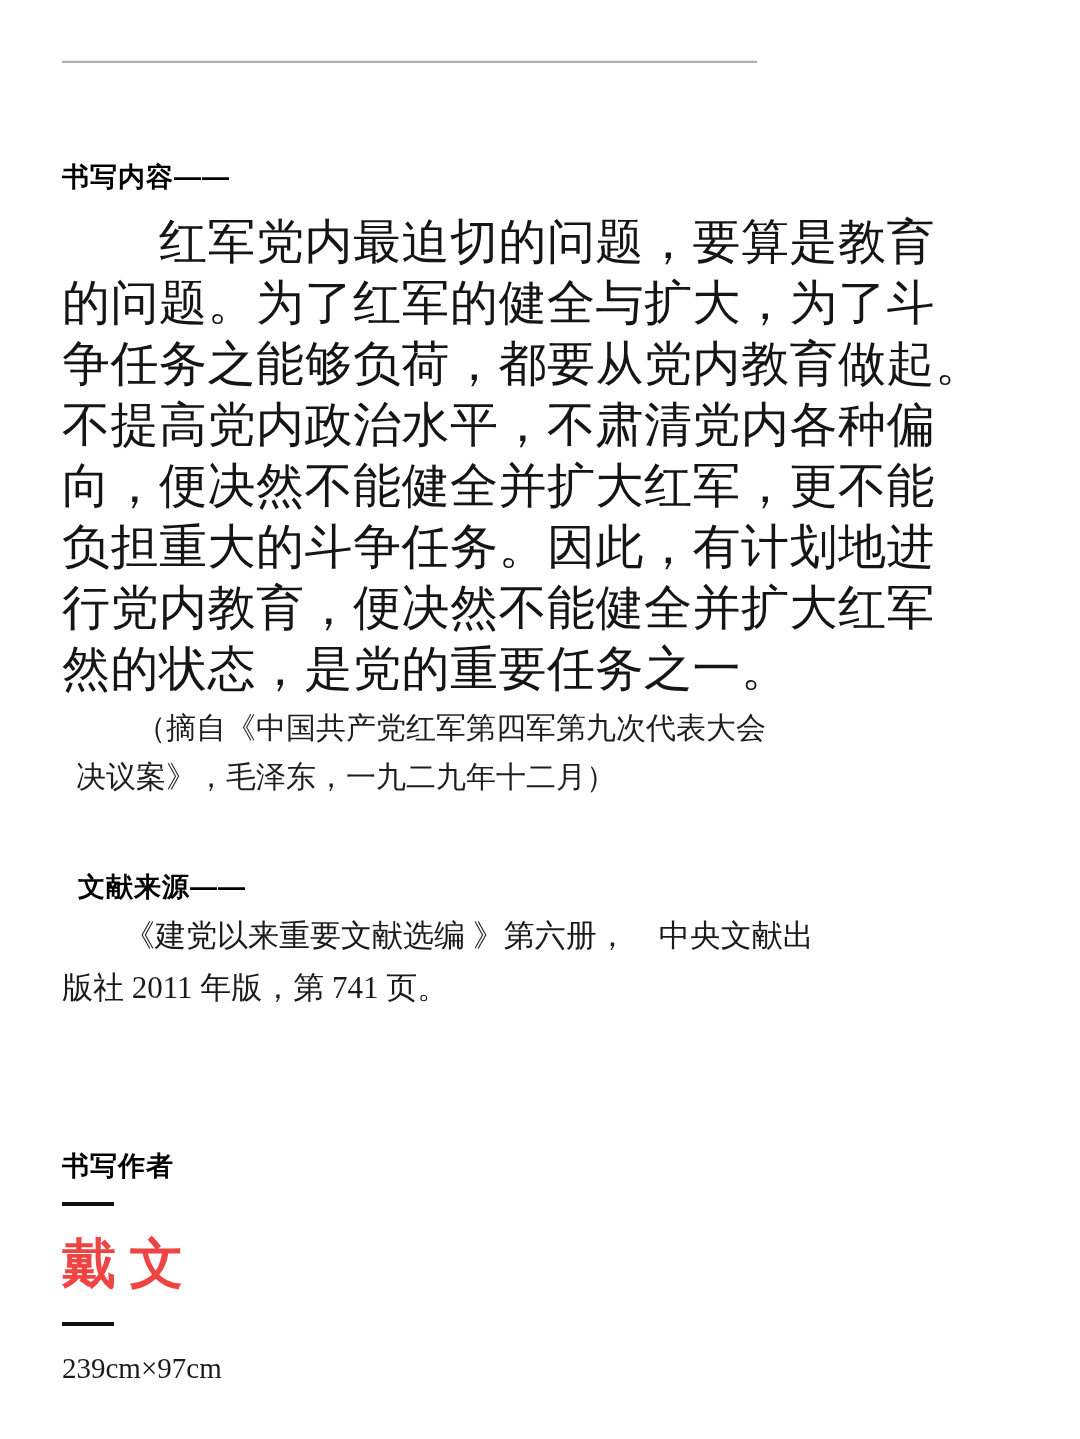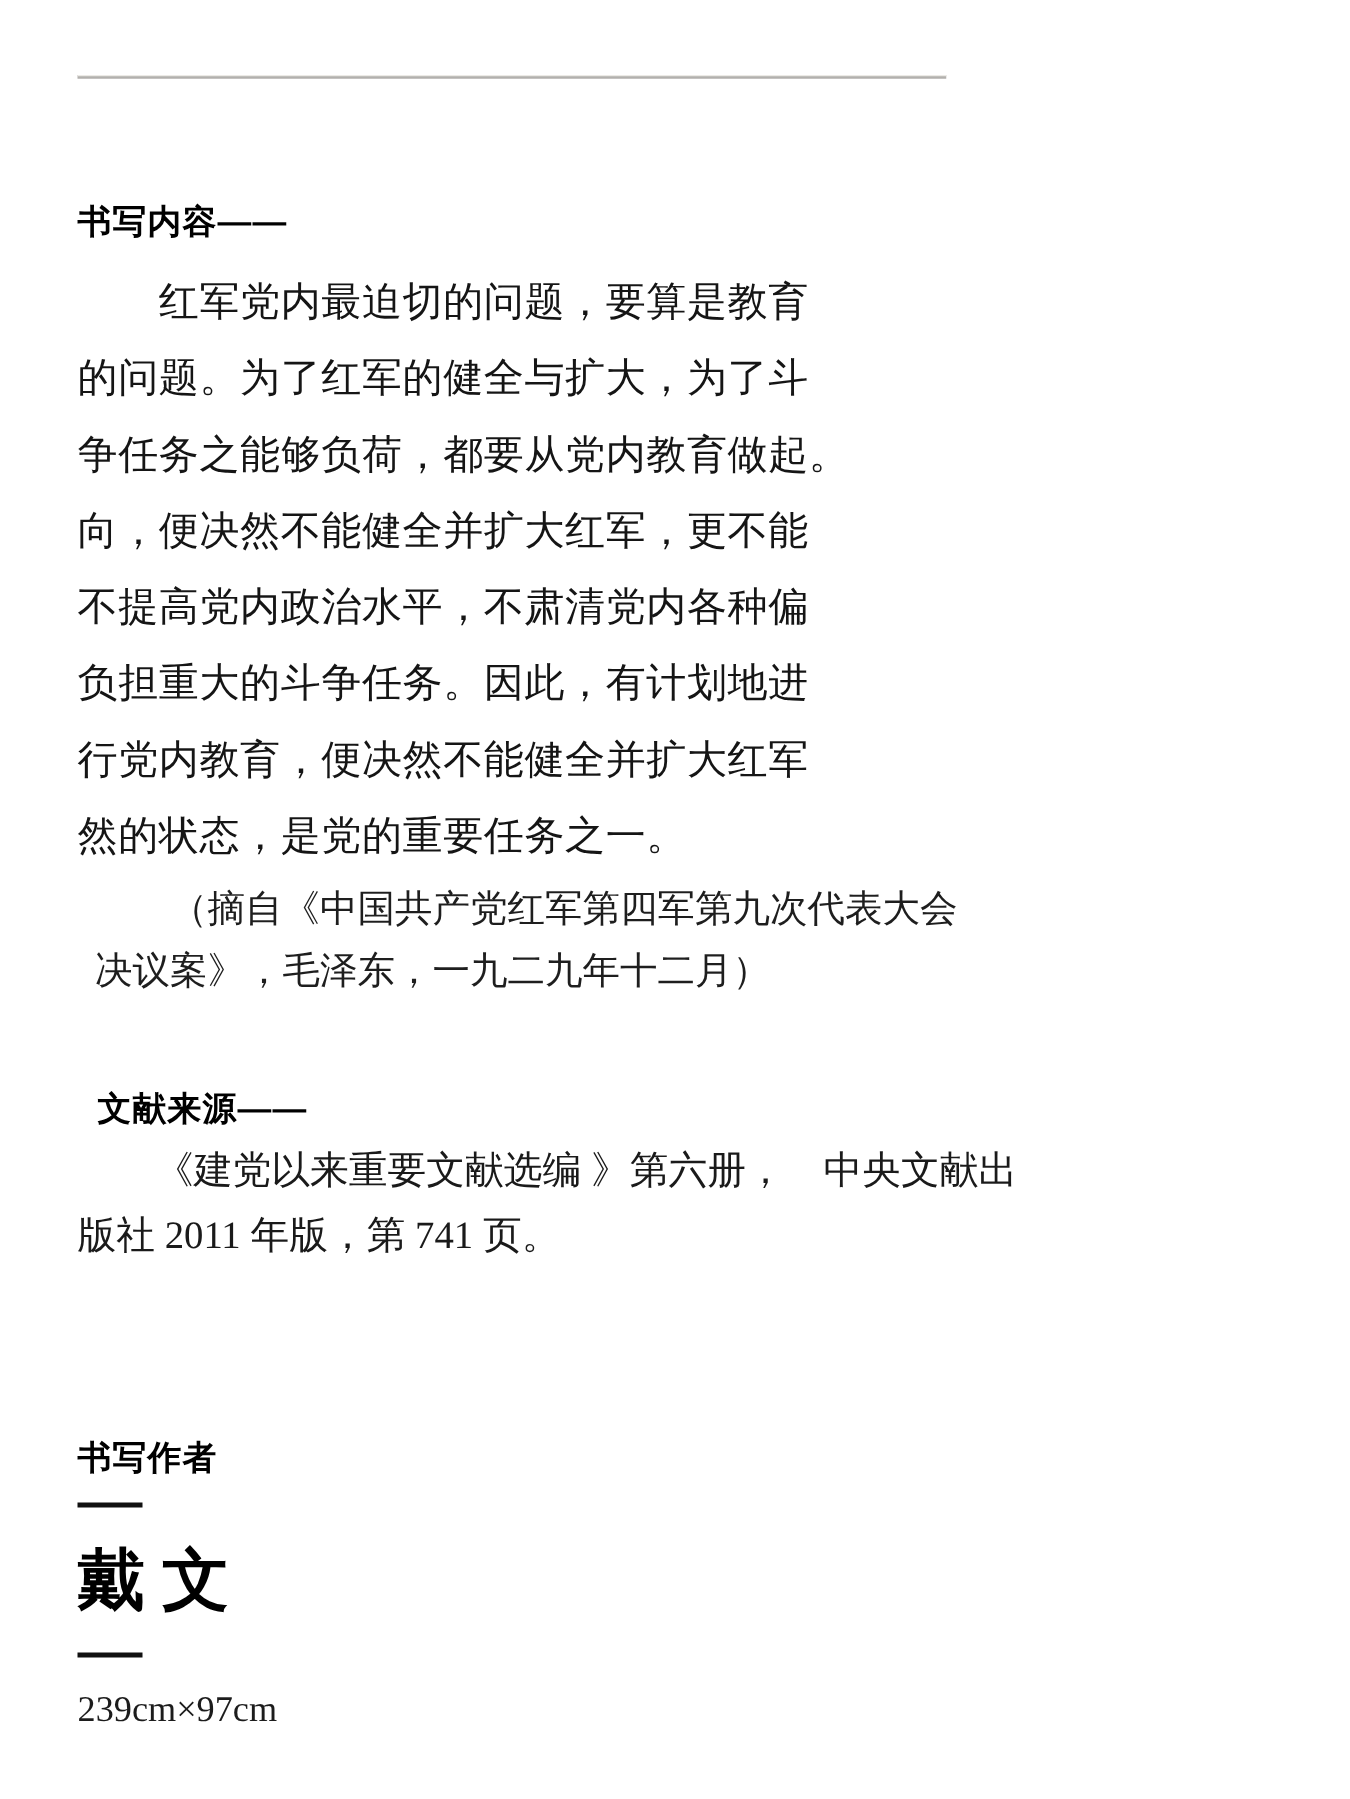--- a/index.html
+++ b/index.html
@@ -40,21 +40,21 @@
   .heading-source  { top: 871px; margin-left: 16px; }
   .heading-author  { top: 1150px; }
 
   .main-paragraph {
     position: absolute;
     left: 62px;
     top: 211px;
     width: 780px;
   }
   .main-paragraph .line {
-    font-size: 32px;
+    font-size: 48px;
     line-height: 61px;
     white-space: nowrap;
     letter-spacing: 0.5px;
     color: #151515;
   }
   .citation {
     position: absolute;
     left: 76px;
     top: 703px;
     width: 760px;
@@ -87,21 +87,21 @@
   .rule-above-name { top: 1202px; }
   .rule-below-name { top: 1322px; }
 
   .author-name {
     position: absolute;
     left: 62px;
     top: 1234px;
     font-size: 54px;
     line-height: 60px;
     font-weight: 700;
-    color: #000000;
+    color: #ef4444;
     white-space: nowrap;
     font-family: "Liberation Serif", "DejaVu Serif", serif;
   }
   .artwork-size {
     position: absolute;
     left: 62px;
     top: 1350px;
     font-family: Liberation Serif, serif;
     font-size: 29px;
     line-height: 36px;
@@ -115,22 +115,22 @@
 <div class="page">
 
   <div class="top-rule"></div>
 
   <div class="section-heading heading-content">书写内容——</div>
 
   <div class="main-paragraph">
       <div class="line">　　红军党内最迫切的问题，要算是教育</div>
       <div class="line">的问题。为了红军的健全与扩大，为了斗</div>
       <div class="line">争任务之能够负荷，都要从党内教育做起。</div>
+      <div class="line">不提高党内政治水平，不肃清党内各种偏</div>
       <div class="line">向，便决然不能健全并扩大红军，更不能</div>
-      <div class="line">不提高党内政治水平，不肃清党内各种偏</div>
       <div class="line">负担重大的斗争任务。因此，有计划地进</div>
       <div class="line">行党内教育，便决然不能健全并扩大红军</div>
       <div class="line">然的状态，是党的重要任务之一。</div>
     </div>
 
   <div class="citation">
       <div class="line">　　（摘自《中国共产党红军第四军第九次代表大会</div>
       <div class="line">决议案》，毛泽东，一九二九年十二月）</div>
     </div>
 

